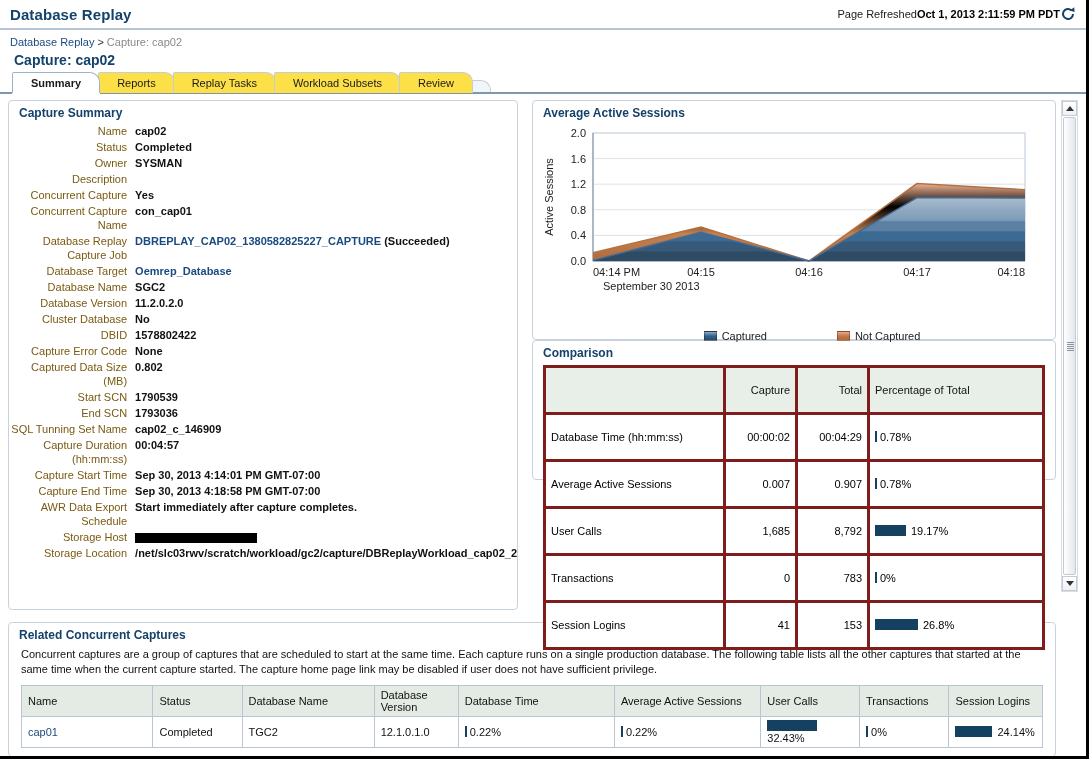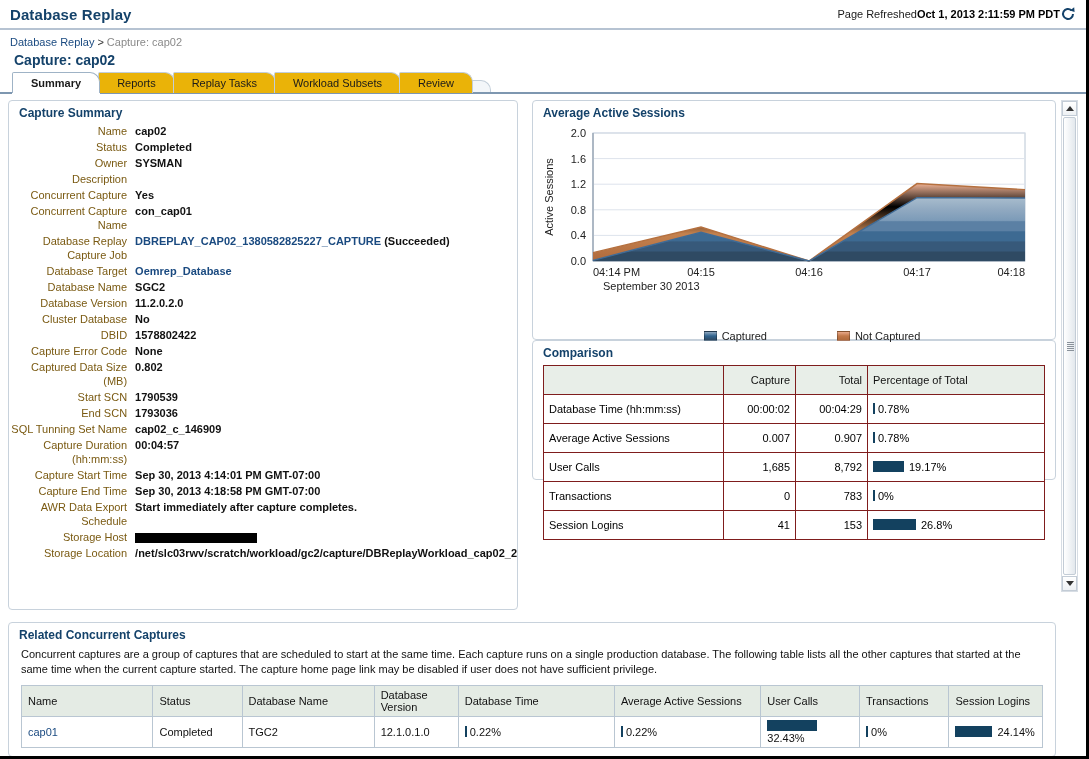--- a/index.html
+++ b/index.html
@@ -62,21 +62,21 @@
   .tabs::after {
     content: ""; position: absolute; left: -12px; right: 0; bottom: 0;
     height: 2px; background: #7e97b0;
   }
   .tab {
     position: relative;
     height: 21px;
     padding: 0 18px;
     display: flex; align-items: center;
     font-size: 11px; color: #1a1a1a;
-    background: #eab308;
+    background: #fde047;
     border: 1px solid #c2ced9;
     border-bottom: none;
     border-radius: 2px 10px 0 0;
     margin-right: -2px;
     z-index: 1;
   }
   .tab.active {
     background: #ffffff;
     font-weight: bold;
     color: #1a1a1a;
@@ -151,22 +151,22 @@
 
   
   #comparison-panel { height: 140px; }
   .cmp-table {
     width: calc(100% - 20px);
     margin: 2px 10px 0 10px;
     border-collapse: collapse;
     font-size: 11px;
   }
   .cmp-table th, .cmp-table td {
-    border: 1px solid #7f1d1d;
-    padding: 8px 5px;
+    border: 3px solid #7f1d1d;
+    padding: 16px 5px;
     height: 18px;
   }
   .cmp-table th {
     background: #e8eee8;
     font-weight: normal;
     text-align: right;
     color: #111;
   }
   .cmp-table th.blank { background: #e8eee8; }
   .cmp-table th.left { text-align: left; }

